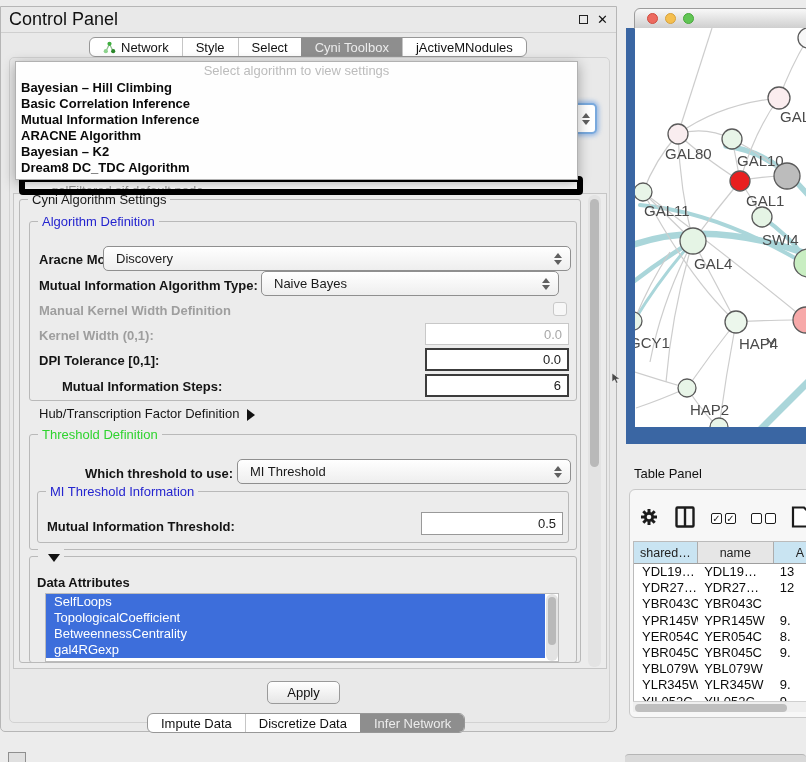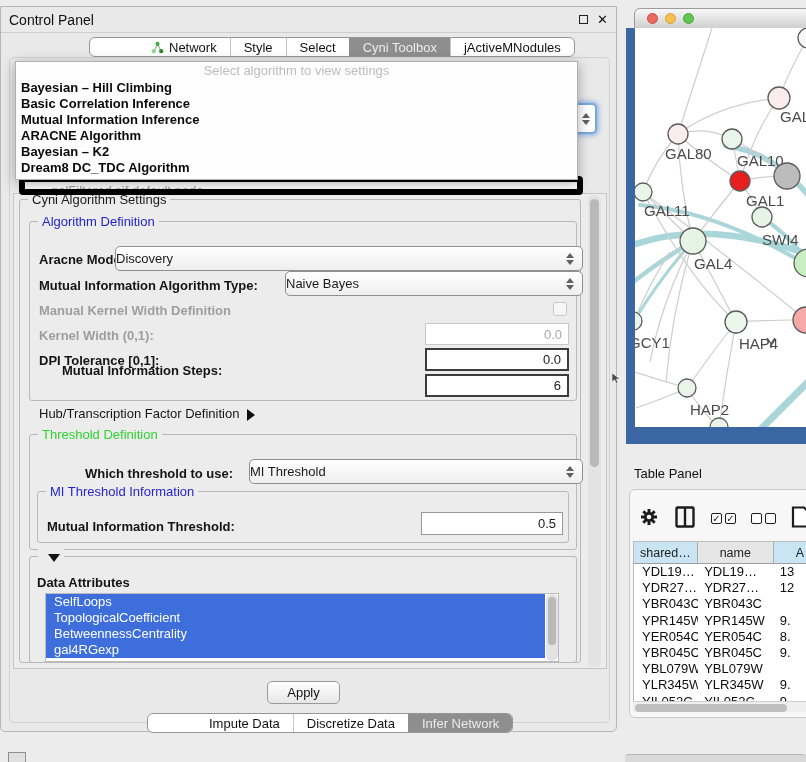--- a/index.html
+++ b/index.html
@@ -4,29 +4,29 @@
 <style>
   * { margin:0; padding:0; box-sizing:border-box; }
   html,body { width:806px; height:762px; overflow:hidden; }
   body { font-family:"Liberation Sans","DejaVu Sans",sans-serif; font-size:13px; color:#1a1a1a; background:#ececec; }
   .page { position:relative; width:806px; height:762px; background:#ececec; }
   .abs { position:absolute; }
 
   
   .cp-window { left:0; top:6px; width:617px; height:726px; background:#e9e9e9; border:1px solid #b6b6b6; border-radius:0 0 5px 5px; }
   .cp-titlebar { left:0; top:0; width:100%; height:26px; border-bottom:1px solid #cfcfcf; display:flex; align-items:center; padding:0 8px; }
-  .cp-title { font-size:14px; color:#111; }
+  .cp-title { font-size:18px; color:#111; }
   .win-icons { margin-left:auto; display:flex; align-items:center; gap:9px; }
   .float-box { width:9px; height:9px; border:1.6px solid #222; }
   .close-x { font-weight:bold; font-size:13px; color:#111; line-height:1; }
 
   .inner-panel { left:8px; top:50px; width:601px; height:666px; background:#e9e9e9; border:1px solid #d2d2d2; border-radius:5px; }
 
   
-  .segbar { display:flex; background:#fff; border:1px solid #979797; border-radius:6px; height:20px; overflow:hidden;padding-left:48px; }
+  .segbar { display:flex; background:#fff; border:1px solid #979797; border-radius:6px; height:20px; overflow:hidden; }
   .seg { padding:0 13px; display:flex; align-items:center; gap:5px; font-size:13px; color:#111; border-left:1px solid #c6c6c6; white-space:nowrap; }
   .seg:first-child { border-left:none; }
   .seg.sel { background:#8e8e8e; color:#ececec; border-left-color:#8e8e8e; }
   .tabicon svg { display:block; }
 
   
   .popup { left:14px; top:54px; width:563px; background:#fefefe; border:1px solid #b1b1b1; box-shadow:0 3px 12px rgba(0,0,0,0.32); z-index:20; padding-bottom:3px; }
   .pp-placeholder { text-align:center; color:#bcbcbc; font-size:13px; height:18px; line-height:18px; }
   .pp-item { font-size:13px; height:16px; line-height:16px; padding-left:5px; color:#0a0a0a;font-weight:bold; }
   .pp-item.bold { font-weight:bold; }
@@ -40,21 +40,21 @@
   .vtrack { background:#e3e3e3; border-radius:6px; }
   .vthumb { background:#b9b9b9; border-radius:6px; }
 
   .group { border:1px solid #b9b9b9; border-radius:3px; }
   .gtitle { position:absolute; top:-8px; left:8px; background:#ececec; padding:0 4px; font-size:13px; white-space:nowrap; }
   .gt-blue { color:#2424cf; }
   .gt-green { color:#2ed32e; }
   .flabel { font-size:13px; font-weight:bold; color:#141414; white-space:nowrap; }
   .flabel.dis { color:#9e9e9e; }
 
-  .combo { background:linear-gradient(#ffffff,#eeeeee); border:1px solid #8f8f8f; border-radius:5px; display:flex; align-items:center; font-size:13px;margin-left:12px; }
+  .combo { background:linear-gradient(#ffffff,#eeeeee); border:1px solid #8f8f8f; border-radius:5px; display:flex; align-items:center; padding-left:12px; font-size:13px; }
   .stepper { position:absolute; right:8px; top:50%; transform:translateY(-50%); display:flex; flex-direction:column; gap:2px; }
   .tri-up { width:0; height:0; border-left:4px solid transparent; border-right:4px solid transparent; border-bottom:5px solid #606060; }
   .tri-dn { width:0; height:0; border-left:4px solid transparent; border-right:4px solid transparent; border-top:5px solid #606060; }
 
   .tfield { background:#fff; border:1px solid #999; display:flex; align-items:center; justify-content:flex-end; padding:0 6px; font-size:13px; }
   .tfield.strong { border:2px solid #3c3c3c; }
   .tfield.dis { border:1px solid #c8c8c8; color:#a8a8a8; }
   .checkbox { width:14px; height:14px; border:1px solid #c9c9c9; border-radius:3px; background:#f7f7f7; }
 
   .arrow-right { display:inline-block; width:0; height:0; border-top:6px solid transparent; border-bottom:6px solid transparent; border-left:8px solid #111; margin-left:8px; vertical-align:middle; }
@@ -162,38 +162,38 @@
     </div>
     <span class="abs flabel" style="left:38px; top:245px;">Aracne Mode:</span>
     <div class="abs combo" style="left:102px; top:239px; width:468px; height:25px;">
       <span>Discovery</span>
       <span class="stepper">
           <span class="tri-up"></span>
           <span class="tri-dn"></span>
         </span>
     </div>
     <span class="abs flabel" style="left:38px; top:271px;">Mutual Information Algorithm Type:</span>
-    <div class="abs combo" style="left:272px; top:264px; width:298px; height:25px;">
+    <div class="abs combo" style="left:260px; top:264px; width:298px; height:25px;">
       <span>Naive Bayes</span>
       <span class="stepper">
           <span class="tri-up"></span>
           <span class="tri-dn"></span>
         </span>
     </div>
     <span class="abs flabel dis" style="left:38px; top:296px;">Manual Kernel Width Definition</span>
     <span class="abs checkbox" style="left:552px; top:295px;"></span>
     <span class="abs flabel dis" style="left:38px; top:321px;">Kernel Width (0,1):</span>
     <div class="abs tfield dis" style="left:424px; top:316px; width:144px; height:22px;">
       <span>0.0</span>
     </div>
     <span class="abs flabel" style="left:38px; top:346px;">DPI Tolerance [0,1]:</span>
     <div class="abs tfield strong" style="left:424px; top:341px; width:144px; height:23px;">
       <span>0.0</span>
     </div>
-    <span class="abs flabel" style="left:38px; top:356px;padding-left:23px;">Mutual Information Steps:</span>
+    <span class="abs flabel" style="left:38px; top:372px;padding-left:23px;">Mutual Information Steps:</span>
     <div class="abs tfield strong" style="left:424px; top:367px; width:144px; height:23px;">
       <span>6</span>
     </div>
 
     <div class="abs" style="left:38px; top:399px; font-size:13px; color:#161616;">
       <span>Hub/Transcription Factor Definition</span><span class="arrow-right"></span>
     </div>
 
     <div class="abs group" style="left:28px; top:427px; width:548px; height:116px;">
       <span class="gtitle gt-green">Threshold Definition</span>

